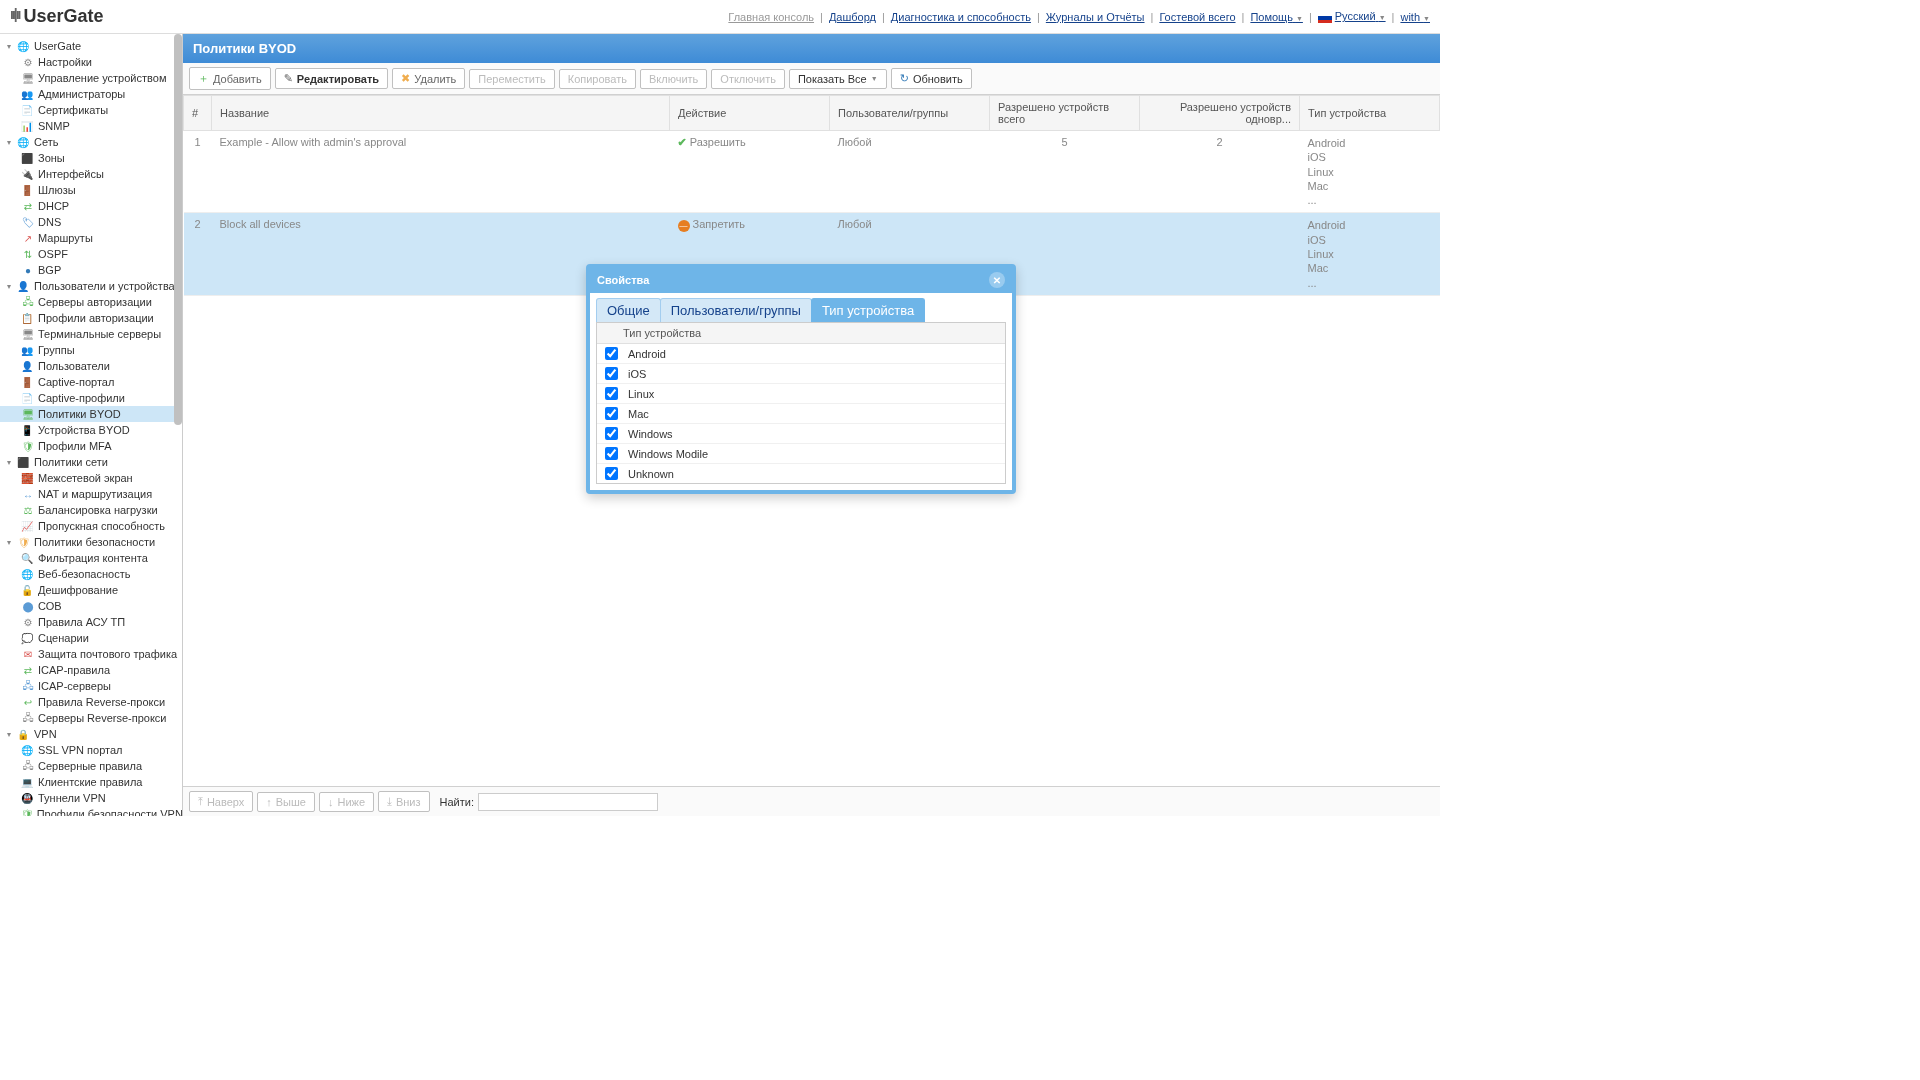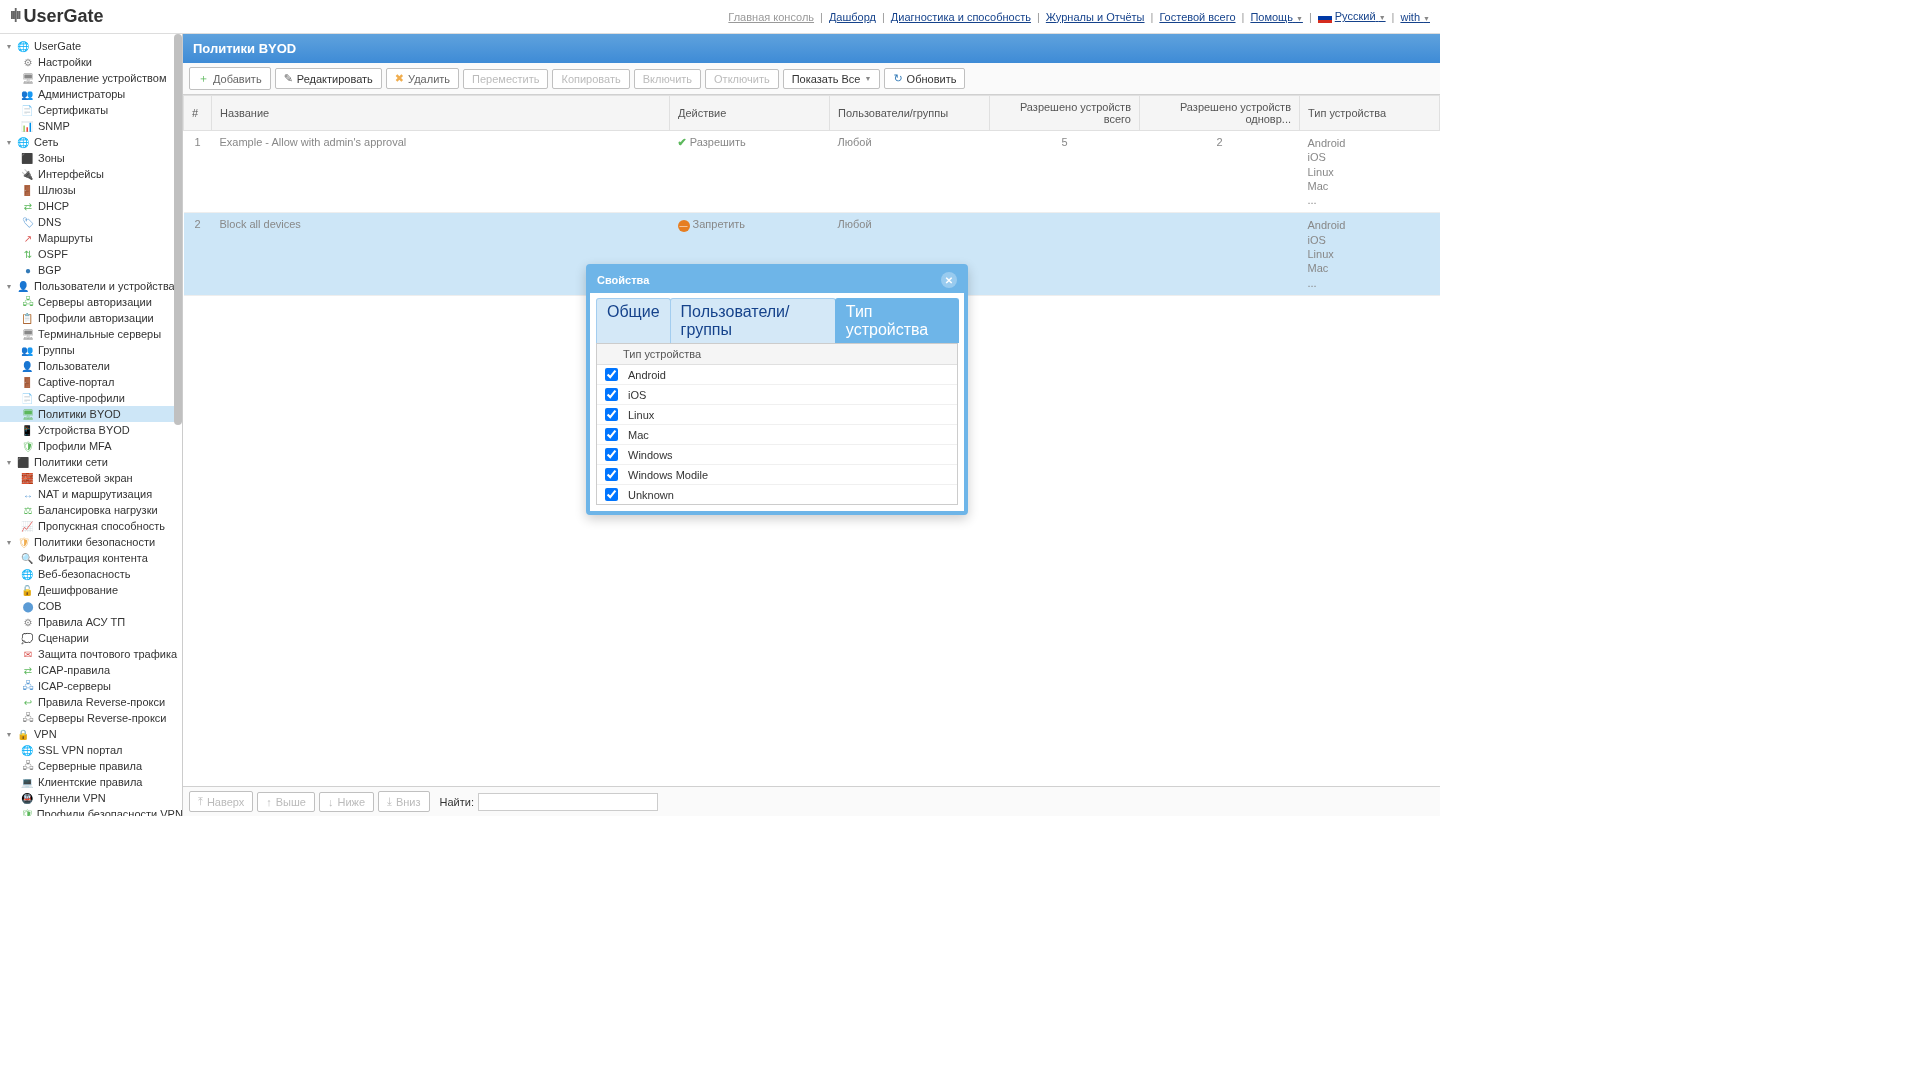--- a/index.html
+++ b/index.html
@@ -49,25 +49,25 @@
 .grid tr.sel td { background: #cde6f7; }
 .grid .ok-icon { color: #5cb85c; font-weight: bold; }
 .grid .no-icon { background: #e67e22; color: #fff; border-radius: 50%; width: 12px; height: 12px; display: inline-flex; align-items: center; justify-content: center; font-size: 8px; }
 .type-list { line-height: 1.3; }
 
 
 .bottom-bar { display: flex; align-items: center; padding: 4px 6px; border-top: 1px solid #d0d0d0; gap: 4px; background: #fafafa; }
 .search-input { border: 1px solid #ccc; padding: 2px 4px; width: 180px; font-size: 11px; }
 
 
-.modal { position: absolute; left: 586px; top: 264px; width: 382px; background: #fff; border: 4px solid #6eb5e8; border-radius: 4px; box-shadow: 0 4px 12px rgba(0,0,0,0.2); }
+.modal { position: absolute; left: 586px; top: 264px; width: 430px; background: #fff; border: 4px solid #6eb5e8; border-radius: 4px; box-shadow: 0 4px 12px rgba(0,0,0,0.2); }
 .modal-title { background: #6eb5e8; color: #fff; font-weight: bold; padding: 5px 8px; display: flex; align-items: center; margin: -1px; }
 .modal-close { margin-left: auto; width: 16px; height: 16px; border-radius: 50%; background: rgba(255,255,255,0.3); color: #fff; display: flex; align-items: center; justify-content: center; font-size: 10px; cursor: pointer; }
 .modal-tabs { display: flex; padding: 6px 6px 0 6px; gap: 0; }
-.modal-tab { padding: 4px 10px; border: 1px solid #a3cdef; border-bottom: none; background: #d4e8f7; color: #15428b; font-size: 16px; cursor: pointer; border-radius: 3px 3px 0 0; margin-right: -1px; }
+.modal-tab { padding: 4px 10px; border: 1px solid #a3cdef; border-bottom: none; background: #d4e8f7; color: #15428b; font-size: 13px; cursor: pointer; border-radius: 3px 3px 0 0; margin-right: -1px; }
 .modal-tab.active { background: #6eb5e8; color: #fff; border-color: #6eb5e8; }
 .modal-body { padding: 0 6px 6px 6px; }
 .modal-list { border: 1px solid #ccc; }
 .modal-list-header { background: #f5f5f5; padding: 4px 8px 4px 26px; border-bottom: 1px solid #e0e0e0; font-size: 11px; color: #555; }
 .modal-row { display: flex; align-items: center; padding: 3px 8px; border-bottom: 1px solid #f0f0f0; font-size: 11px; }
 .modal-row:last-child { border-bottom: none; }
 .modal-row input[type=checkbox] { margin-right: 10px; }
 .modal-footer { background: #e6f0f9; padding: 6px; display: flex; justify-content: flex-end; gap: 6px; }
 .modal-btn { background: linear-gradient(to bottom, #5fa2dd, #3e8bd6); color: #fff; border: 1px solid #2f73b7; padding: 4px 14px; border-radius: 2px; font-size: 11px; cursor: pointer; }
 </style>
@@ -312,21 +312,21 @@
 
     <div class="main">
       <div class="panel-title">Политики BYOD</div>
       <div class="toolbar">
         <span class="btn">
             <span class="bi bi-green">＋</span>
             <span>Добавить</span>
           </span>
         <span class="btn">
             <span class="bi">✎</span>
-            <span style="color:#333;font-weight:normal">Редактировать</span>
+            <span style="color:#333;font-weight:bold">Редактировать</span>
           </span>
         <span class="btn">
             <span class="bi bi-orange">✖</span>
             <span>Удалить</span>
           </span>
         <span class="btn disabled">
             <span>Переместить</span>
           </span>
         <span class="btn disabled">
             <span>Копировать</span>
@@ -348,21 +348,21 @@
       </div>
 
       <div class="grid">
         <table>
           <thead>
             <tr>
               <th style="width:28px">#</th>
               <th>Название</th>
               <th style="width:160px">Действие</th>
               <th style="width:160px">Пользователи/группы</th>
-              <th style="width:150px;text-align:right">Разрешено устройств всего</th>
+              <th style="width:150px;text-align:left">Разрешено устройств всего</th>
               <th style="width:160px;text-align:right">Разрешено устройств одновр...</th>
               <th style="width:140px">Тип устройства</th>
             </tr>
           </thead>
           <tbody id="grid-body">
               <tr>
                 <td style="text-align:center">1</td>
                 <td>Example - Allow with admin's approval</td>
                 <td><span class="ok-icon">✔</span> Разрешить</td>
                 <td>Любой</td>

